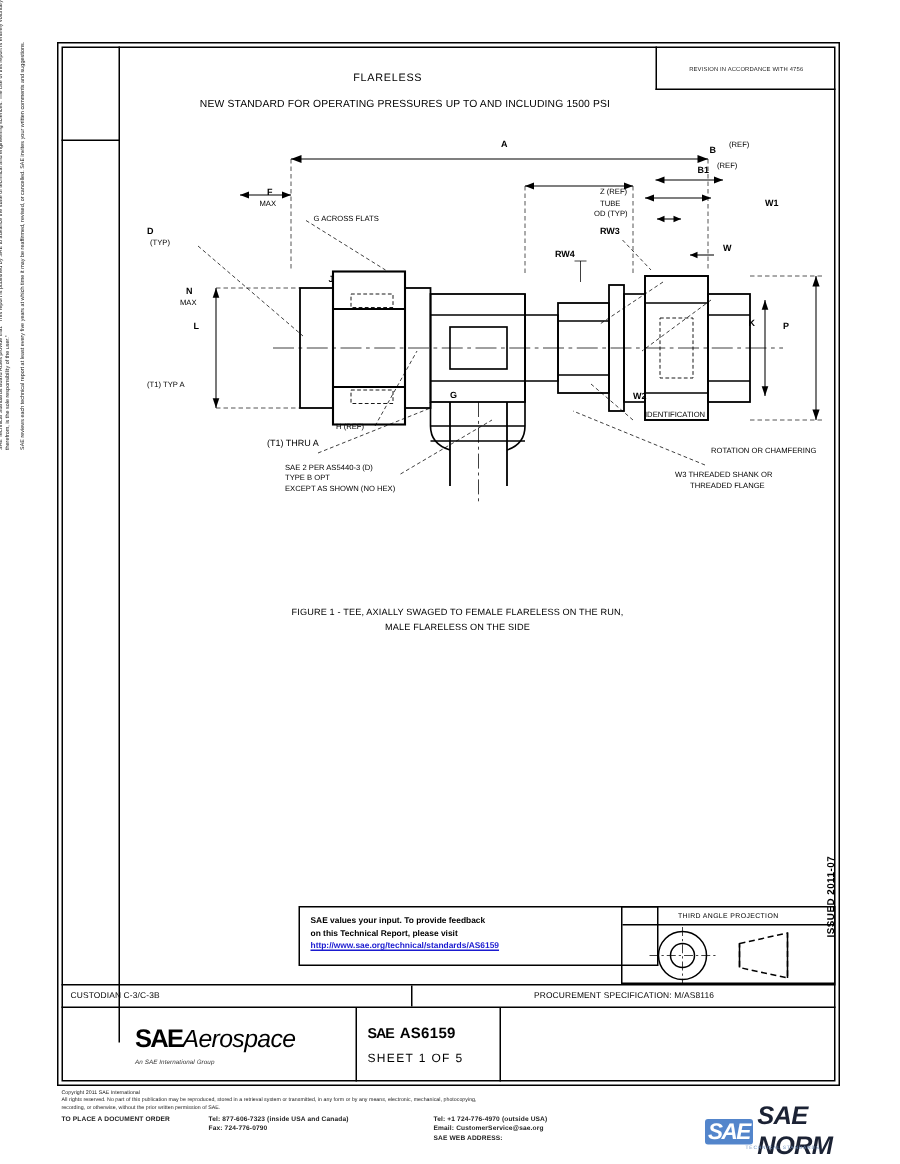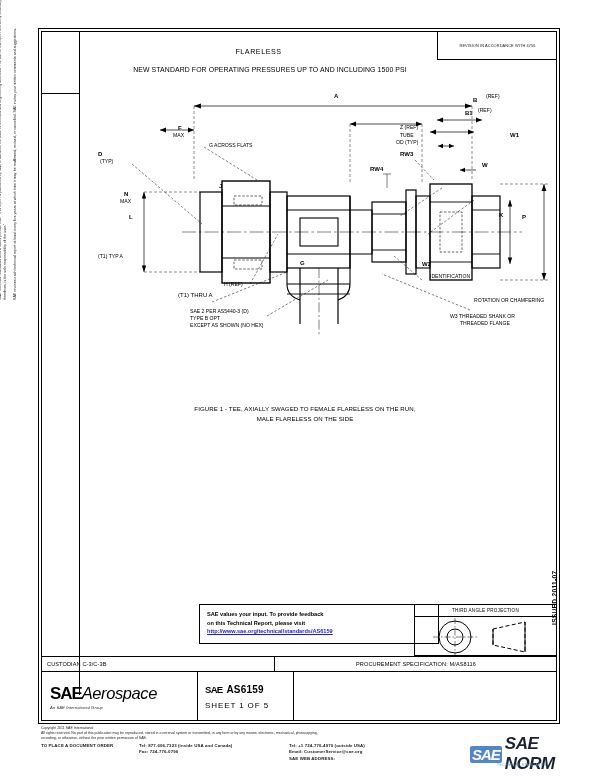--- a/index.html
+++ b/index.html
@@ -102,21 +102,21 @@
     box-sizing:border-box;display:flex;
   }
   .crow .c1{width:234px;border-right:1.2px solid #000;box-sizing:border-box;
     font-size:5.6px;display:flex;align-items:center;padding-left:6px;letter-spacing:0.1px;}
   .crow .c2{flex:1;font-size:5.6px;display:flex;align-items:center;
     justify-content:center;letter-spacing:0.1px;}
 
   
   .tblock{
     position:absolute;left:41px;top:672px;width:560px;height:49px;
-    display:flex;box-sizing:border-box;
+    display:flex;box-sizing:border-box;padding-left:40px;
   }
   .tb-logo{
     width:157px;border-right:1.3px solid #000;box-sizing:border-box;
     display:flex;flex-direction:column;justify-content:center;padding-left:9px;
   }
   .sae-word{font-size:17px;font-weight:bold;letter-spacing:-1.1px;line-height:17px;}
   .sae-aero{font-size:16.5px;font-style:italic;letter-spacing:-0.4px;font-weight:400;}
   .sae-sub{font-size:4.2px;font-style:italic;color:#333;margin-top:2px;letter-spacing:0.05px;}
 
   .tb-title{

